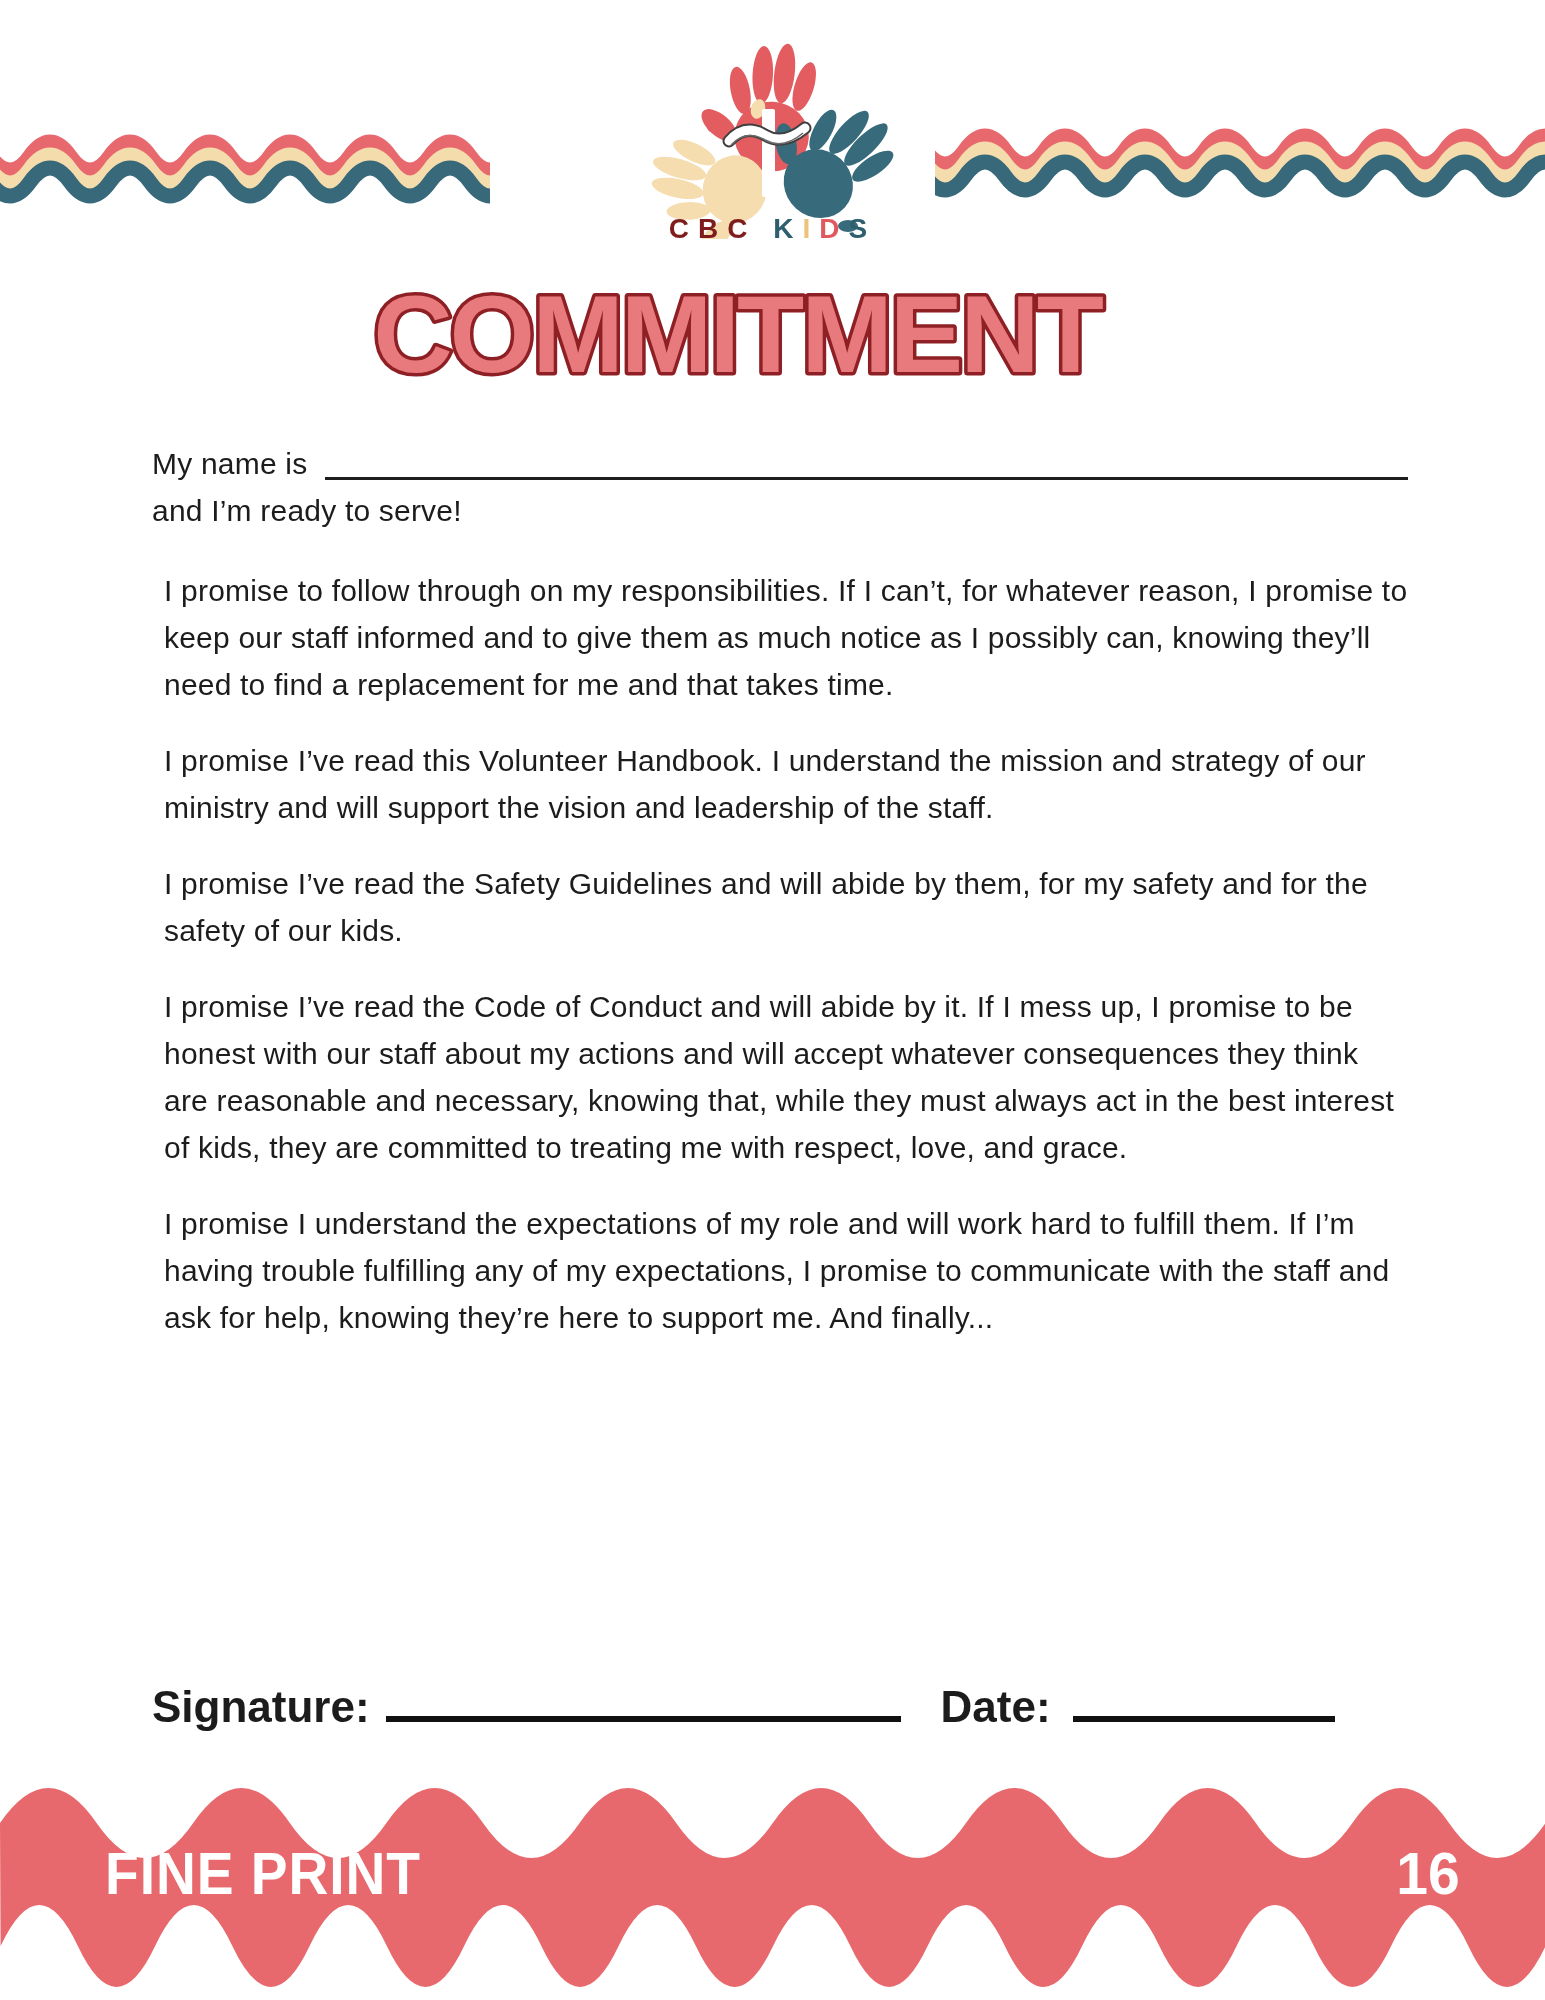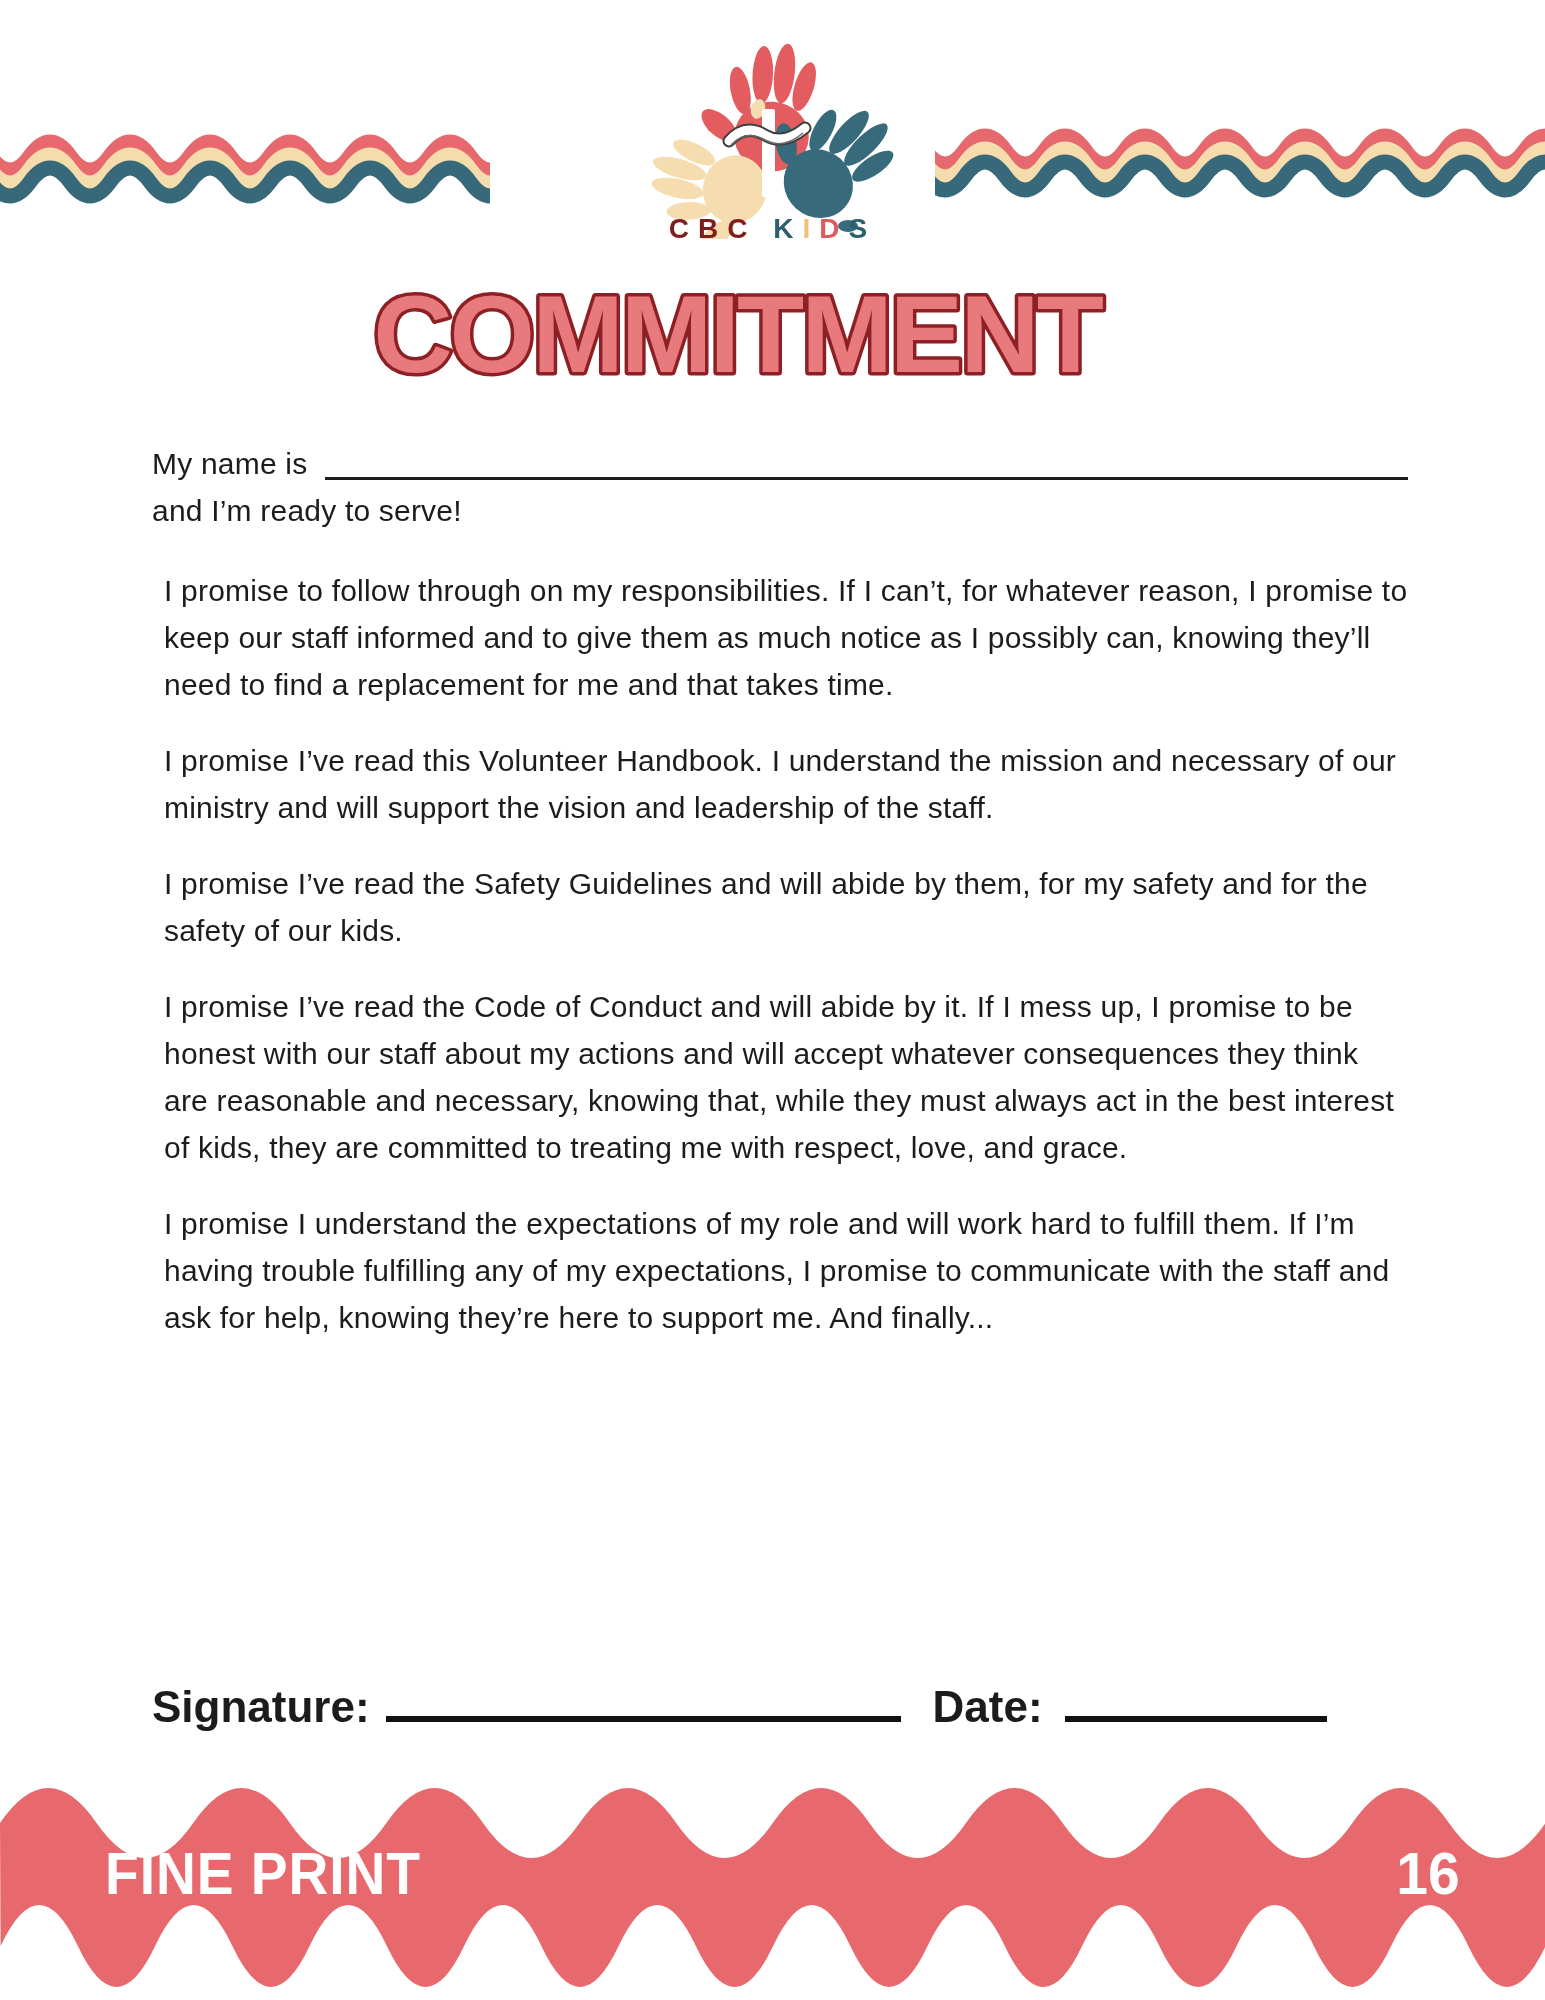--- a/index.html
+++ b/index.html
@@ -25,21 +25,21 @@
   
   .content { position:absolute; top:440px; left:152px; width:1256px; font-size:30px; line-height:47px; letter-spacing:.2px; }
   .name-row { display:flex; align-items:flex-end; }
   .name-fill { flex:1; margin-left:18px; margin-bottom:7px; border-bottom:3px solid #1d1d1d; height:34px; }
   .intro-block { margin-bottom:33px; }
   .content p { margin-bottom:29px;margin-left:12px; }
 
   
   .sig-row { position:absolute; top:1682px; left:152px; width:1256px; display:flex; align-items:flex-start; font-weight:700; font-size:44px; }
   .sig-line  { width:515px; margin-left:16px; margin-bottom:4px; border-bottom:6px solid #111; height:40px; }
-  .date-label { margin-left:32px; }
+  .date-label { margin-left:40px; }
   .date-line { width:262px; margin-left:22px; margin-bottom:4px; border-bottom:6px solid #111; height:40px; }
 
   
   .footer { position:absolute; left:0; bottom:4px; width:1545px; height:235px; }
   .footer svg { position:absolute; left:0; top:0; }
   .footer-label {
     position:absolute; left:105px; top:78px; color:#ffffff;
     font-size:60px; font-weight:700; letter-spacing:1px;
     transform:scaleX(.92); transform-origin:left center;
   }
@@ -106,21 +106,21 @@
 
   <div class="content">
     <div class="intro-block">
       <div class="name-row">
         <span>My name is</span>
         <span class="name-fill"></span>
       </div>
       <div>and I’m ready to serve!</div>
     </div>
     <p>I promise to follow through on my responsibilities. If I can’t, for whatever reason, I promise to keep our staff informed and to give them as much notice as I possibly can, knowing they’ll need to find a replacement for me and that takes time.</p>
-    <p>I promise I’ve read this Volunteer Handbook. I understand the mission and necessary of our ministry and will support the vision and leadership of the staff.</p>
+    <p>I promise I’ve read this Volunteer Handbook. I understand the mission and strategy of our ministry and will support the vision and leadership of the staff.</p>
     <p>I promise I’ve read the Safety Guidelines and will abide by them, for my safety and for the safety of our kids.</p>
     <p>I promise I’ve read the Code of Conduct and will abide by it. If I mess up, I promise to be honest with our staff about my actions and will accept whatever consequences they think are reasonable and necessary, knowing that, while they must always act in the best interest of kids, they are committed to treating me with respect, love, and grace.</p>
     <p>I promise I understand the expectations of my role and will work hard to fulfill them. If I’m having trouble fulfilling any of my expectations, I promise to communicate with the staff and ask for help, knowing they’re here to support me. And finally...</p>
   </div>
 
   <div class="sig-row">
     <span>Signature:</span>
     <span class="sig-line"></span>
     <span class="date-label">Date:</span>
     <span class="date-line"></span>

